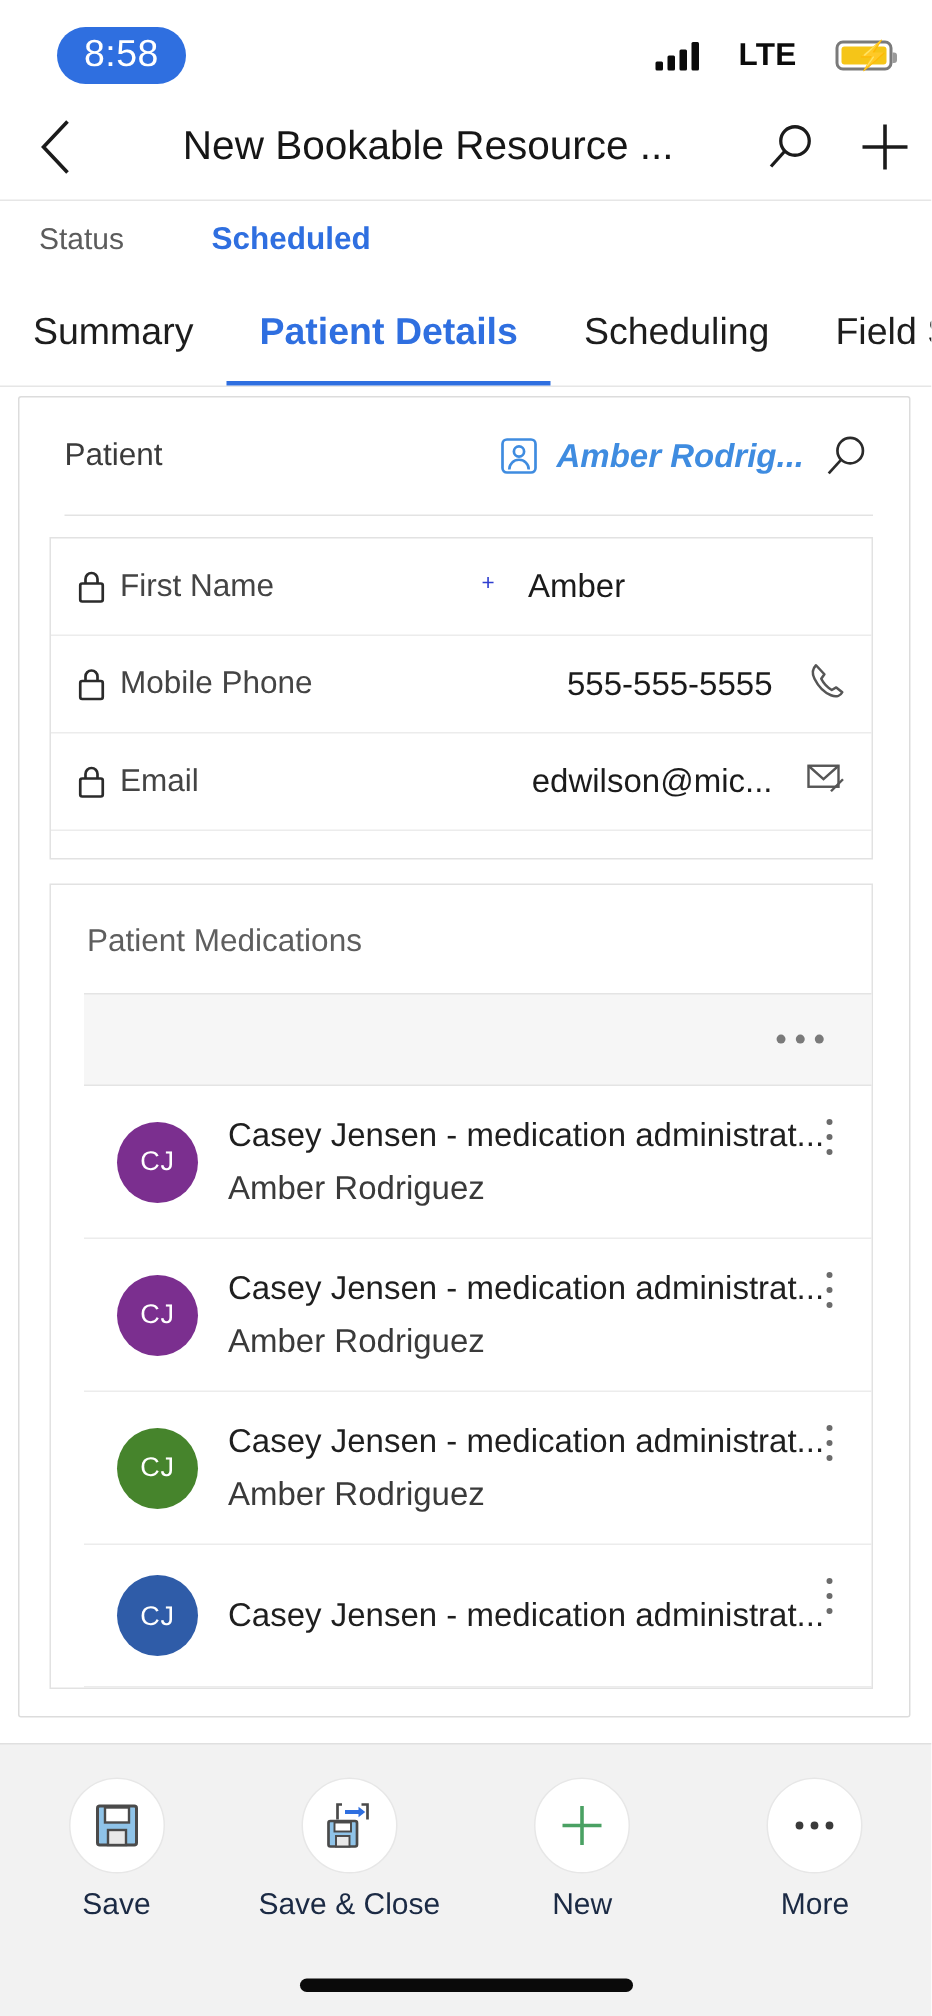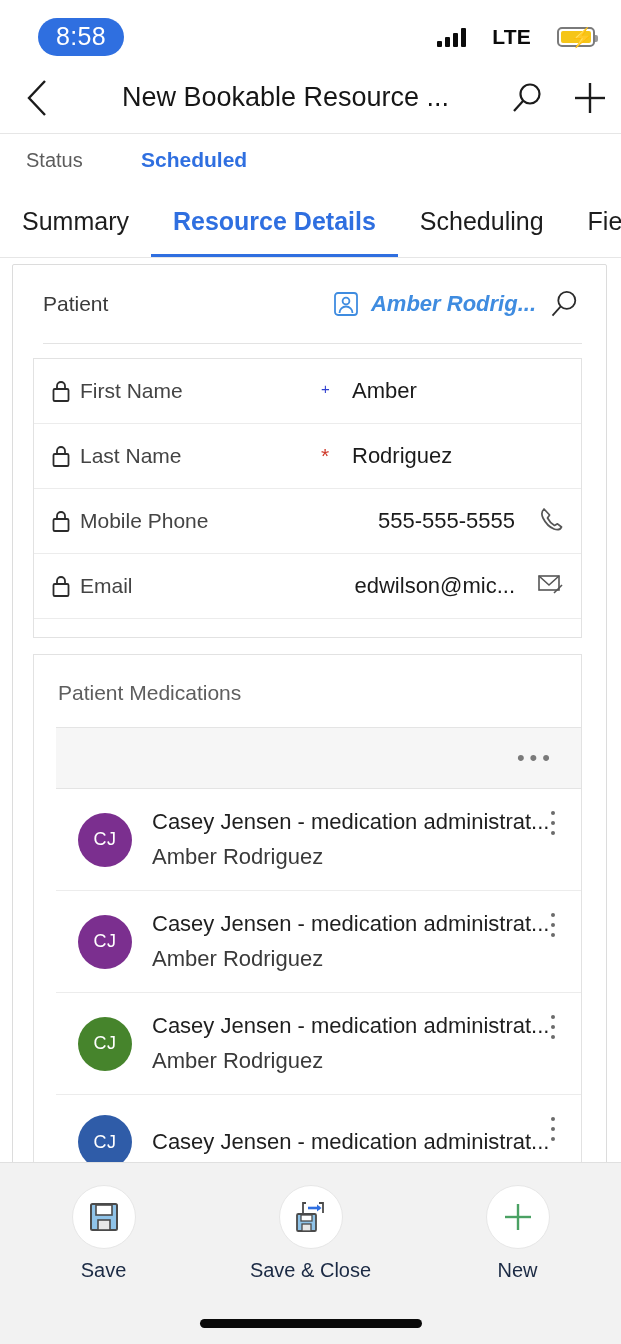--- a/index.html
+++ b/index.html
@@ -203,21 +203,21 @@
     </div>
   </div>
 
   <div class="statusrow">
     <div class="lbl">Status</div>
     <div class="val">Scheduled</div>
   </div>
 
   <div class="tabs">
     <div class="tab">Summary</div>
-    <div class="tab active">Resource Details</div>
+    <div class="tab active">Patient Details</div>
     <div class="tab">Scheduling</div>
     <div class="tab">Field S</div>
   </div>
 
   <div class="body">
     <div class="outer-card">
 
       <div class="lookup-row">
         <div class="lookup-label">Patient</div>
         <div class="lookup-value">
@@ -242,31 +242,20 @@
             <svg width="20" height="24" viewBox="0 0 20 24">
               <rect x="2.5" y="10" width="15" height="12" rx="1.3" fill="none" stroke="#2b2b2b" stroke-width="1.8"></rect>
               <path d="M6 10 V7 a4 4 0 0 1 8 0 V10" fill="none" stroke="#2b2b2b" stroke-width="1.8"></path>
             </svg>
           </span>
           <span class="fname">First Name</span>
           <span class="req blue">+</span>
           <span class="fval">Amber</span>
         </div>
 
-        <div class="field">
-          <span class="lock">
-            <svg width="20" height="24" viewBox="0 0 20 24">
-              <rect x="2.5" y="10" width="15" height="12" rx="1.3" fill="none" stroke="#2b2b2b" stroke-width="1.8"></rect>
-              <path d="M6 10 V7 a4 4 0 0 1 8 0 V10" fill="none" stroke="#2b2b2b" stroke-width="1.8"></path>
-            </svg>
-          </span>
-          <span class="fname">Last Name</span>
-          <span class="req red">*</span>
-          <span class="fval">Rodriguez</span>
-        </div>
 
         <div class="field">
           <span class="lock">
             <svg width="20" height="24" viewBox="0 0 20 24">
               <rect x="2.5" y="10" width="15" height="12" rx="1.3" fill="none" stroke="#2b2b2b" stroke-width="1.8"></rect>
               <path d="M6 10 V7 a4 4 0 0 1 8 0 V10" fill="none" stroke="#2b2b2b" stroke-width="1.8"></path>
             </svg>
           </span>
           <span class="fname">Mobile Phone</span>
           <span class="fval right">555-555-5555</span>
@@ -398,17 +387,27 @@
     <div class="cmd">
       <div class="cmd-circle">
         <svg width="34" height="34" viewBox="0 0 34 34">
           <line x1="17" y1="4" x2="17" y2="30" stroke="#4aa163" stroke-width="2.4"></line>
           <line x1="4" y1="17" x2="30" y2="17" stroke="#4aa163" stroke-width="2.4"></line>
         </svg>
       </div>
       <div class="cmd-label">New</div>
     </div>
 
+    <div class="cmd">
+      <div class="cmd-circle">
+        <svg width="34" height="12" viewBox="0 0 34 12">
+          <circle cx="7" cy="6" r="2.6" fill="#3a3a3a"></circle>
+          <circle cx="17" cy="6" r="2.6" fill="#3a3a3a"></circle>
+          <circle cx="27" cy="6" r="2.6" fill="#3a3a3a"></circle>
+        </svg>
+      </div>
+      <div class="cmd-label">More</div>
+    </div>
 
     <div class="home-indicator"></div>
   </div>
 
 </div>
 
 </body></html>

